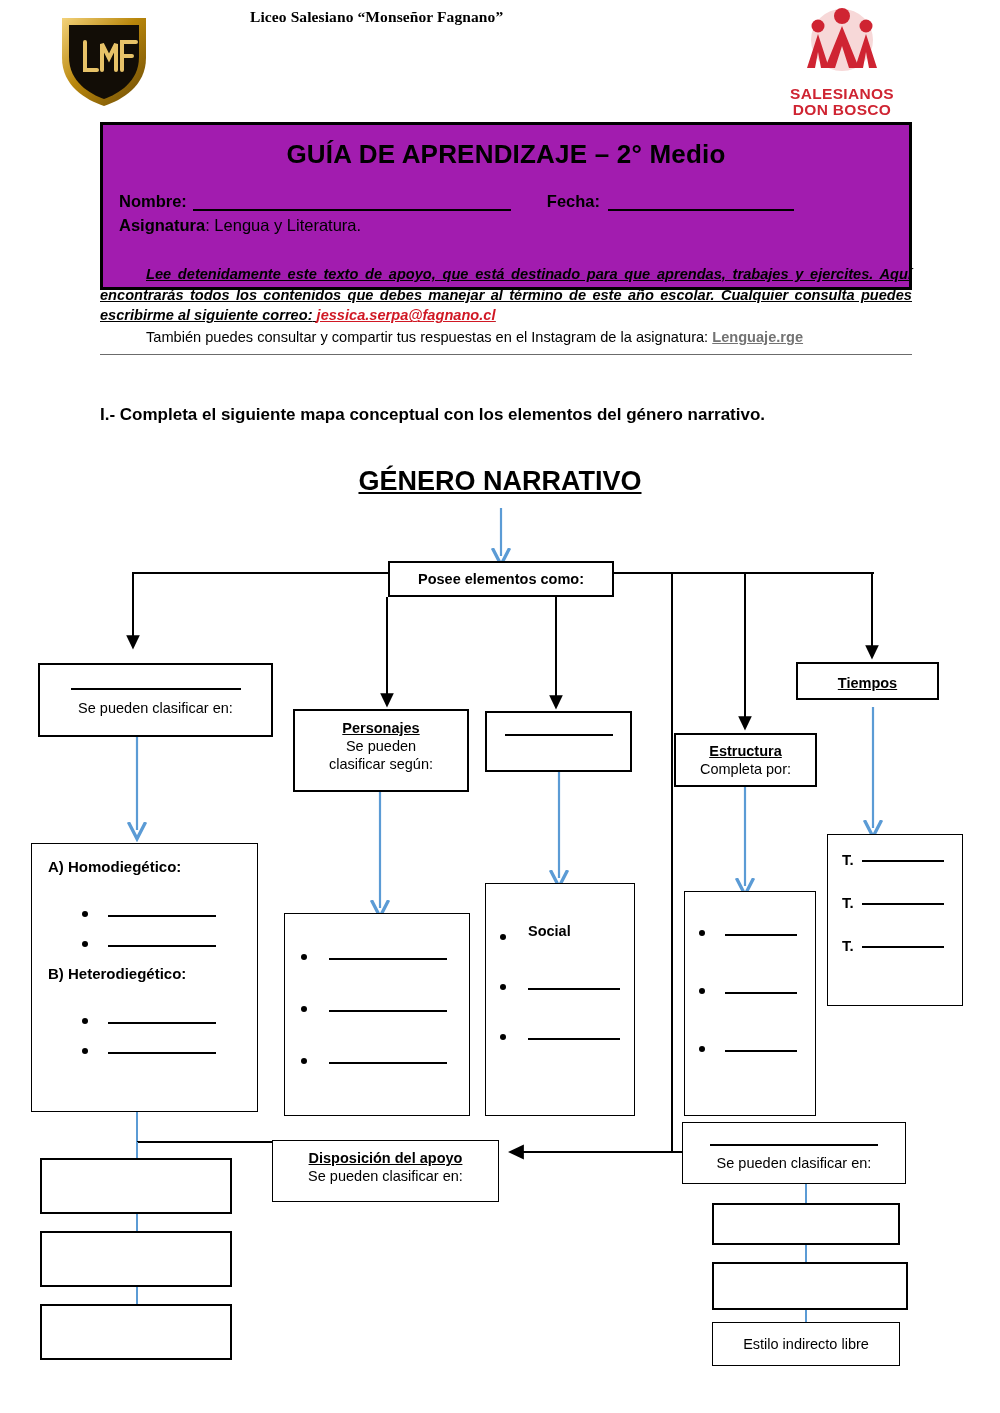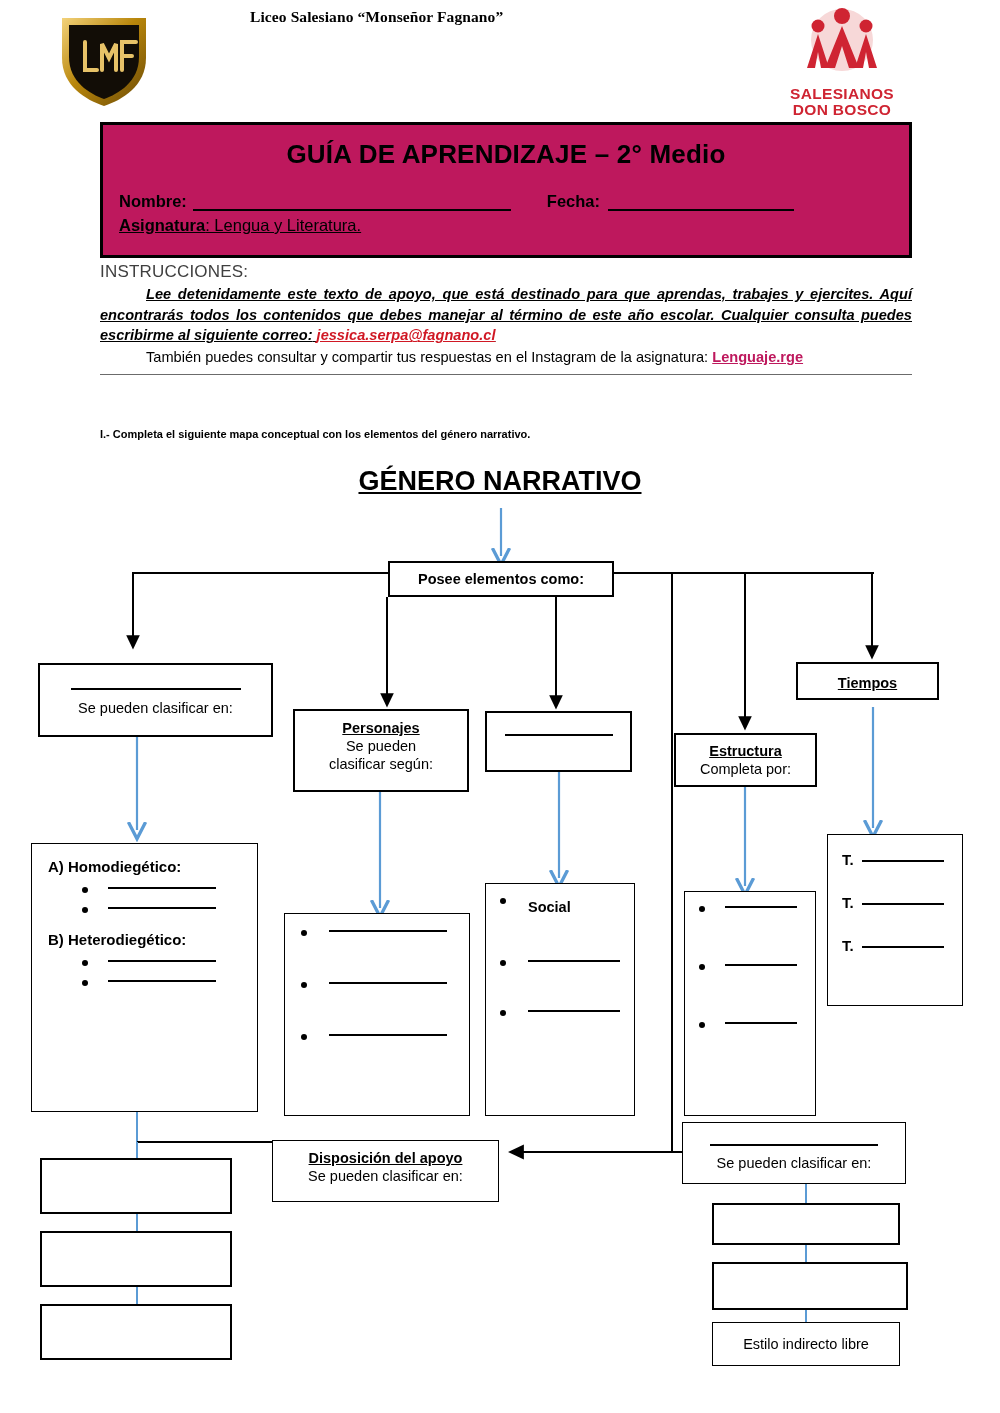--- a/index.html
+++ b/index.html
@@ -24,71 +24,71 @@
   .school-line2 { font-size: 14.5px; font-style: italic; font-weight: bold; margin-top: 4px; }
 
   .sdb { position: absolute; left: 762px; top: 6px; width: 160px; height: 110px; }
   .sdb-mark { position: relative; width: 110px; height: 72px; margin: 0 auto; }
   .sdb-text { text-align: center; font-family: "Liberation Sans", sans-serif;
               color: #cf2432; font-weight: bold; font-size: 15.5px; line-height: 1.03;
               letter-spacing: .3px; margin-top: 8px; }
 
   
   .titlebox {
-    position: absolute; left: 100px; top: 122px; width: 812px; height: 136px;
-    border: 3px solid #000; background: #be185d; padding: 10px 16px 0 16px;
+    position: absolute; left: 100px; top: 122px; width: 812px; height: 168px;
+    border: 3px solid #000; background: #a21caf; padding: 10px 16px 0 16px;
   }
   .guia-title {
     text-align: center; font-size: 26px; font-weight: bold; letter-spacing: .2px;
     margin-top: 4px; margin-bottom: 22px;
   }
   .fieldrow { font-size: 16.5px; display: flex; align-items: flex-end; margin-bottom: 5px; }
   .fieldlabel { font-weight: bold; }
   .ruleline { border-bottom: 2px solid #000; height: 16px; }
   .rule-nombre { width: 318px; margin-left: 6px; }
   .rule-fecha { width: 186px; margin-left: 8px; }
   .gap-fecha { width: 36px; }
-  .asig-row { font-size: 16.5px; text-decoration: underline; }
+  .asig-row { font-size: 16.5px; }
   .asig-row b { font-weight: bold; }
 
   
   .instr-wrap { position: absolute; left: 100px; top: 262px; width: 812px; }
   .instr-head { font-size: 17px; color: #3f3f3f; letter-spacing: .2px; }
   .instr-body {
     font-size: 14.6px; font-style: italic; font-weight: bold;
     line-height: 1.42; text-align: justify; margin-top: 2px; text-decoration: underline;
   }
   .instr-body .indent { display: inline-block; width: 46px; }
   .mail { color: #d01824; font-style: italic; font-weight: bold; text-decoration: underline; }
   .instr-insta {
     font-size: 14.6px; line-height: 1.42; margin-top: 1px; padding-left: 46px;
   }
-  .insta { color: #be185d; font-weight: bold; text-decoration: underline; }
+  .insta { color: #737373; font-weight: bold; text-decoration: underline; }
   .hr-thin { border: none; border-top: 1.6px solid #6b6b6b; margin: 6px 0 0 0; }
 
-  .task-line { position: absolute; left: 100px; top: 428px; font-size: 11px; font-weight: bold; }
+  .task-line { position: absolute; left: 100px; top: 405px; font-size: 17px; font-weight: bold; }
 
   
   .diagram { position: absolute; left: 0; top: 0; width: 1000px; height: 1413px; }
   .node {
     position: absolute; border: 1.6px solid #000; background: #fff;
     font-size: 14.5px; text-align: center; line-height: 1.25;
   }
   .node.thick { border-width: 2.4px; }
   .node .ttl { font-weight: bold; text-decoration: underline; display: block; }
   .blank { display: inline-block; border-bottom: 2.2px solid #000; height: 1px; vertical-align: middle; }
 
   .gn-title {
     position: absolute; left: 0; top: 466px; width: 1000px; text-align: center;
     font-size: 27px; font-weight: bold;
   }
   .gn-title span { text-decoration: underline; }
 
   .bullets { text-align: left; padding: 10px 0 0 0; }
-  .bul { display: flex; align-items: flex-start; }
+  .bul { display: flex; align-items: flex-end; margin-top: 24px; }
   .dot { width: 6px; height: 6px; background: #000; border-radius: 50%; flex: none; }
   .bul .lbl { font-weight: bold; font-size: 14.5px; }
 
   .tline { text-align: left; font-size: 15px; font-weight: bold; }
 
   svg.wires { position: absolute; left: 0; top: 0; width: 1000px; height: 1413px; pointer-events: none; }
 </style>
 </head>
 <body>
 
@@ -146,21 +146,20 @@
     <span class="fieldlabel">Fecha:</span>
     <span class="ruleline rule-fecha"></span>
   </div>
 
   <div class="asig-row">
     <b>Asignatura</b><span>: Lengua y Literatura.</span>
   </div>
 </div>
 
 <div class="instr-wrap">
-  <div class="instr-head">INSTRUCCIONES:</div>
   <div class="instr-body">
     <span class="indent"></span><span>Lee detenidamente este texto de apoyo, que está destinado para que aprendas, trabajes y ejercites. Aquí encontrarás todos los contenidos que debes manejar al término de este año escolar. Cualquier consulta puedes escribirme al siguiente correo:</span>
     <span class="mail">jessica.serpa@fagnano.cl</span>
   </div>
   <div class="instr-insta">
     <span>También puedes consultar y compartir tus respuestas en el Instagram de la asignatura:</span>
     <span class="insta">Lenguaje.rge</span>
   </div>
   <hr class="hr-thin">
 </div>

